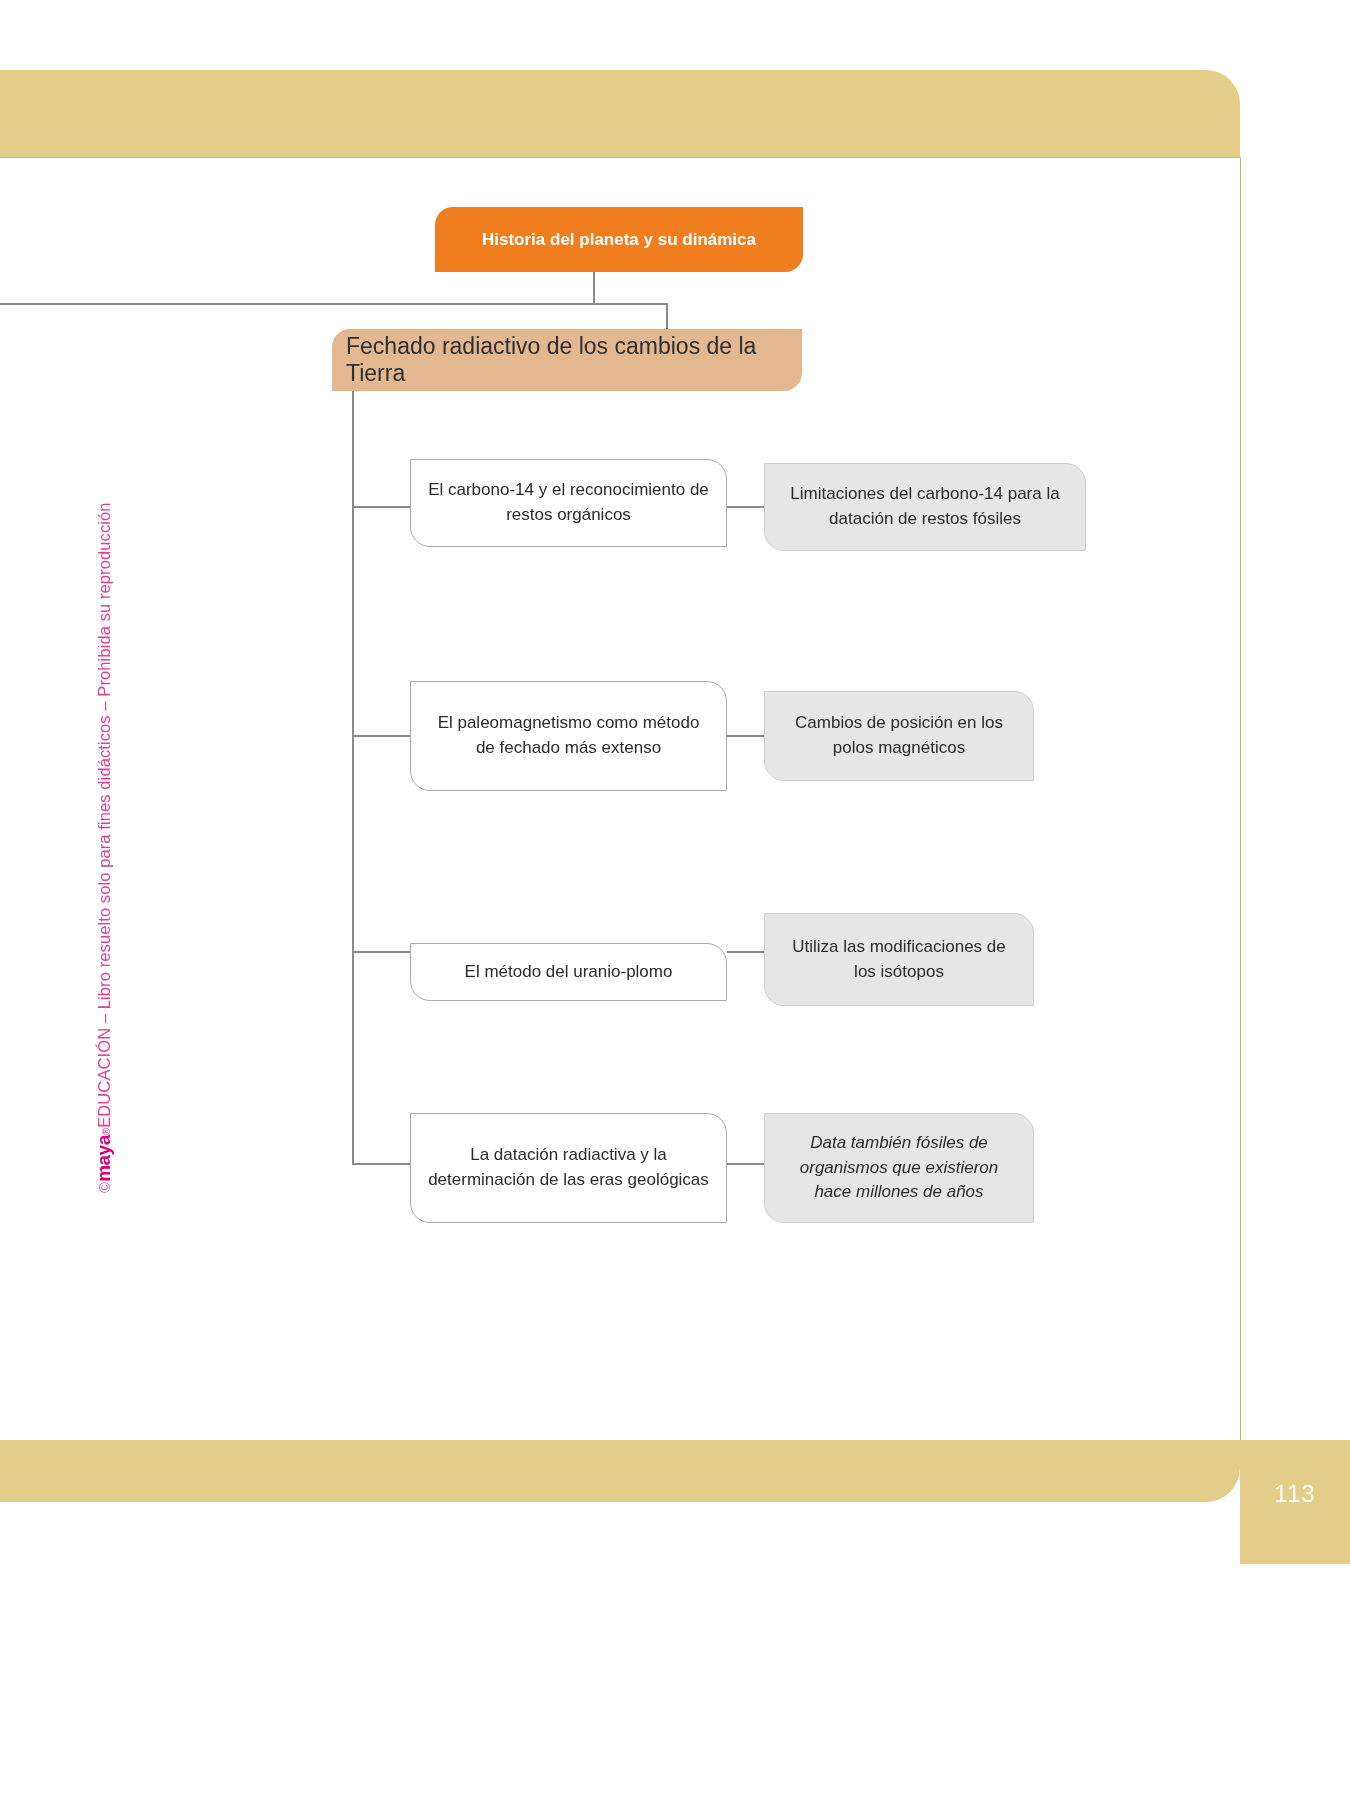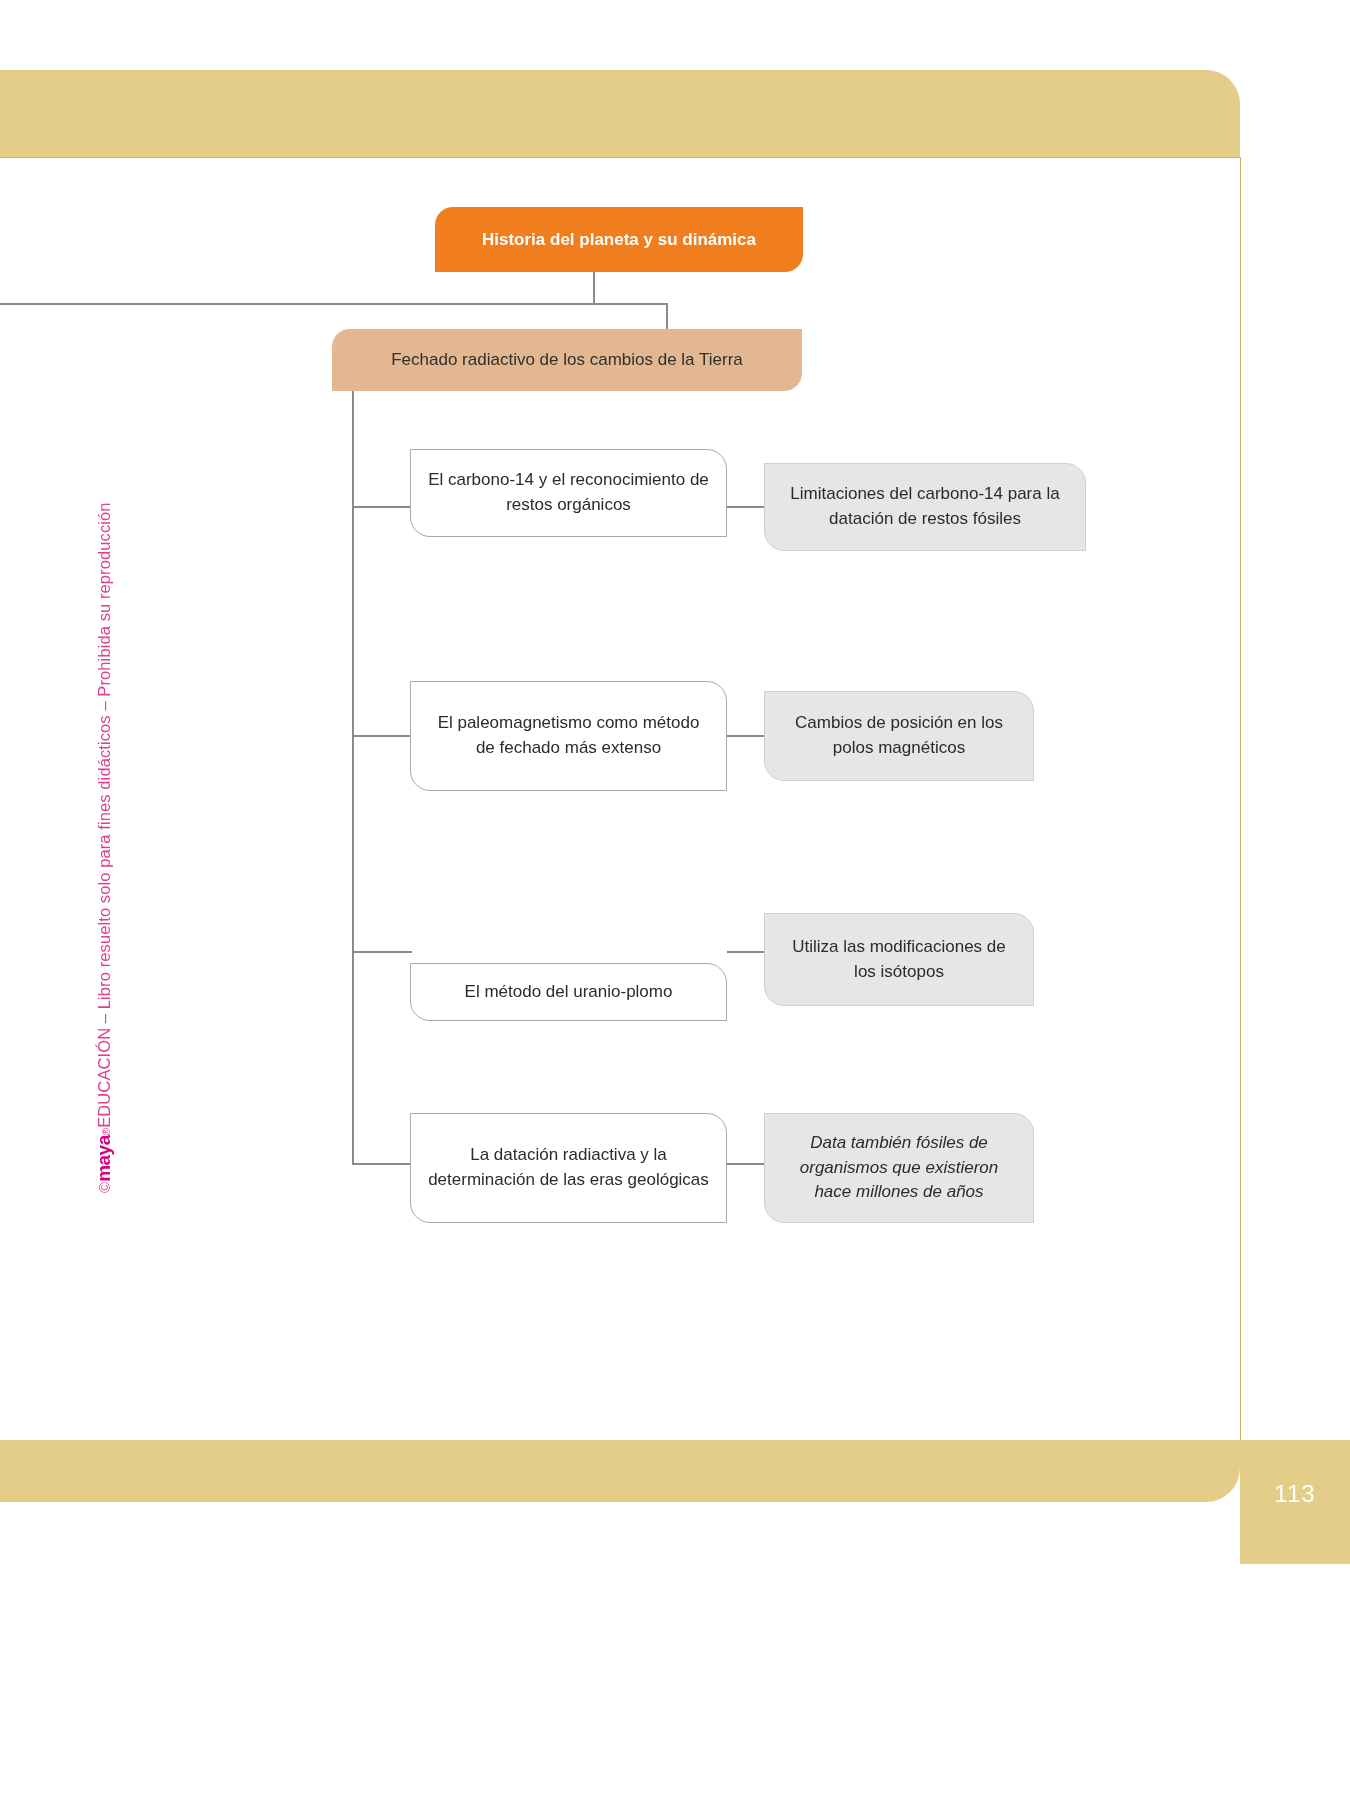--- a/index.html
+++ b/index.html
@@ -159,21 +159,21 @@
   .node-sub {
     position: absolute;
     left: 332px;
     top: 172px;
     width: 470px;
     height: 62px;
     background: #e3b891;
     border-top-left-radius: 18px;
     border-bottom-right-radius: 18px;
     color: #2f2f2f;
-    font-size: 17px;
+    font-size: 23px;
     display: flex;
     align-items: center;
     justify-content: center;
     box-sizing: border-box;
     padding: 0 14px;
     font-family: "Liberation Sans", sans-serif;
   }
 
   
   .card {
@@ -228,31 +228,31 @@
 
     <div class="conn v" style="left:593px; top:115px; height:32px;"></div>
     <div class="conn h" style="left:0px; top:146px; width:668px;"></div>
     <div class="conn v" style="left:666px; top:146px; height:28px;"></div>
 
     <div class="node-sub">Fechado radiactivo de los cambios de la Tierra</div>
 
     <div class="conn v" style="left:352px; top:234px; height:773px;"></div>
 
     <div class="conn h" style="left:352px; top:349px; width:60px;"></div>
-    <div class="card white" style="left:410px; top:292px; width:317px; height:88px;">El carbono-14 y el reconocimiento de restos orgánicos</div>
+    <div class="card white" style="left:410px; top:302px; width:317px; height:88px;">El carbono-14 y el reconocimiento de restos orgánicos</div>
     <div class="conn h" style="left:727px; top:349px; width:39px;"></div>
     <div class="card grey" style="left:764px; top:306px; width:322px; height:88px;">Limitaciones del carbono-14 para la datación de restos fósiles</div>
 
     <div class="conn h" style="left:352px; top:578px; width:60px;"></div>
     <div class="card white" style="left:410px; top:524px; width:317px; height:110px;">El paleomagnetismo como método de fechado más extenso</div>
     <div class="conn h" style="left:727px; top:578px; width:39px;"></div>
     <div class="card grey" style="left:764px; top:534px; width:270px; height:90px;">Cambios de posición en los polos magnéticos</div>
 
     <div class="conn h" style="left:352px; top:794px; width:60px;"></div>
-    <div class="card white" style="left:410px; top:806px; width:317px; height:58px;">El método del uranio-plomo</div>
+    <div class="card white" style="left:410px; top:786px; width:317px; height:58px;">El método del uranio-plomo</div>
     <div class="conn h" style="left:727px; top:794px; width:39px;"></div>
     <div class="card grey" style="left:764px; top:756px; width:270px; height:93px;">Utiliza las modificaciones de los isótopos</div>
 
     <div class="conn h" style="left:352px; top:1006px; width:60px;"></div>
     <div class="card white" style="left:410px; top:956px; width:317px; height:110px;">La datación radiactiva y la determinación de las eras geológicas</div>
     <div class="conn h" style="left:727px; top:1006px; width:39px;"></div>
     <div class="card grey" style="left:764px; top:956px; width:270px; height:110px;font-style:italic;">Data también fósiles de organismos que existieron hace millones de años</div>
 
   </div>
 </div>

